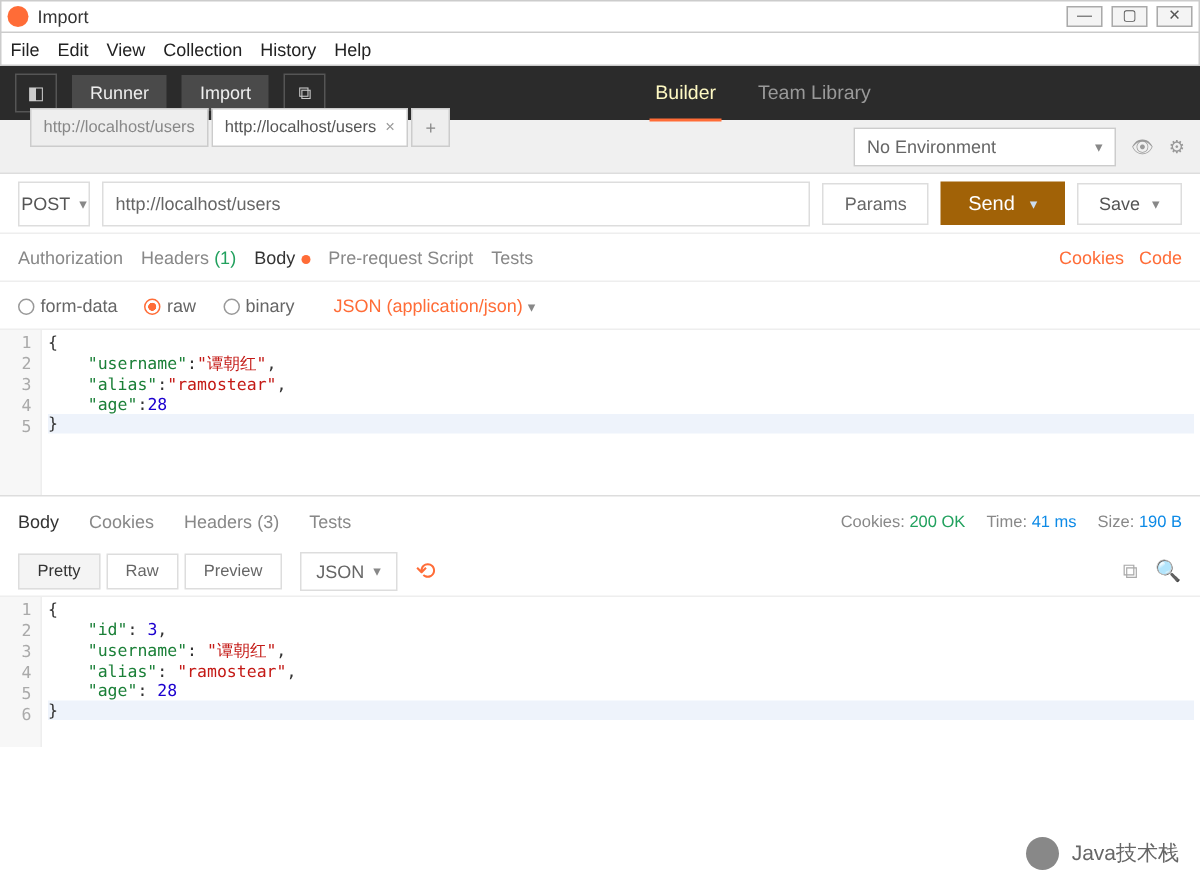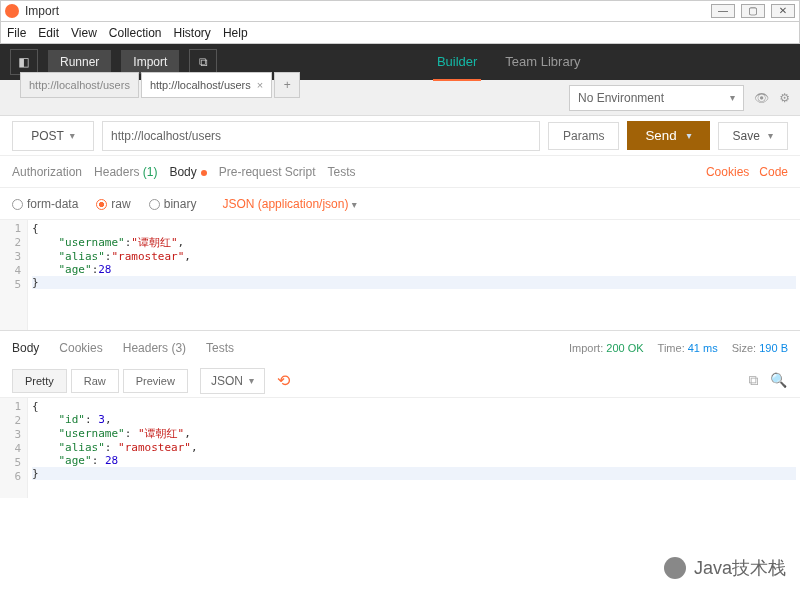--- a/index.html
+++ b/index.html
@@ -8,37 +8,37 @@
 .titlebar .icon { width: 14px; height: 14px; border-radius: 50%; background: #ff6c37; margin-right: 6px; }
 .titlebar .title { flex: 1; font-size: 12px; color: #333; }
 .winbtns { display: flex; gap: 6px; }
 .winbtn { width: 24px; height: 14px; border: 1px solid #aaa; font-size: 10px; text-align: center; line-height: 12px; color: #555; background: #f4f4f4; }
 .menubar { height: 22px; border: 1px solid #ccc; border-top: none; display: flex; align-items: center; padding: 0 6px; gap: 12px; font-size: 12px; color: #222; }
 .toolbar { height: 36px; background: #2b2b2b; display: flex; align-items: center; padding: 0 10px; gap: 10px; }
 .toolbar .sq { width: 28px; height: 26px; border: 1px solid #555; display: flex; align-items: center; justify-content: center; color: #ccc; }
 .toolbar .btn { background: #4a4a4a; color: #eee; padding: 5px 12px; font-size: 12px; border: none; }
 .toolbar .tabs { flex: 1; display: flex; justify-content: center; gap: 20px; }
 .toolbar .tabs .tab { color: #999; padding: 10px 4px; font-size: 13px; }
-.toolbar .tabs .tab.active { color: #14b8a6; border-bottom: 2px solid #ff6c37; }
+.toolbar .tabs .tab.active { color: #fef9c3; border-bottom: 2px solid #ff6c37; }
 .toolbar .right { display: flex; align-items: center; gap: 12px; }
 .toolbar .circ { width: 20px; height: 20px; border-radius: 50%; background: #555; }
 .toolbar .rec { width: 16px; height: 16px; border-radius: 50%; background: #ff3b30; border: 2px solid #888; }
 .toolbar .sync { color: #888; font-size: 10px; }
 .toolbar .signin { background: #555; color: #eee; padding: 5px 12px; font-size: 12px; border: none; }
 .toolbar .ico { color: #ccc; font-size: 14px; }
 .envbar { height: 36px; background: #f0f0f0; border-bottom: 1px solid #ddd; display: flex; align-items: center; padding: 0 10px; }
 .envright { margin-left: auto; display: flex; align-items: center; gap: 10px; }
 .envsel { width: 175px; height: 26px; border: 1px solid #ccc; background: #fff; display: flex; align-items: center; padding: 0 8px; color: #666; justify-content: space-between; }
 .reqtabs { height: 30px; display: flex; align-items: flex-end; padding: 0 10px; gap: 2px; margin-top: -30px; }
 .reqtab { height: 26px; border: 1px solid #ccc; background: #eee; padding: 0 8px; display: flex; align-items: center; gap: 6px; color: #888; font-size: 11px; }
 .reqtab.active { background: #fff; color: #555; }
 .reqtab .x { color: #999; }
 .addtab { width: 26px; height: 26px; border: 1px solid #ccc; background: #eee; text-align: center; line-height: 24px; color: #888; }
 .reqrow { height: 40px; display: flex; align-items: center; padding: 0 12px; gap: 8px; border-bottom: 1px solid #eee; }
-.method { width: 82px; height: 30px; border: 1px solid #ddd; display: flex; align-items: center; justify-content: center; gap: 6px; color: #555; font-size: 12px; }
+.method { width: 48px; height: 30px; border: 1px solid #ddd; display: flex; align-items: center; justify-content: center; gap: 6px; color: #555; font-size: 12px; }
 .url { flex: 1; height: 30px; border: 1px solid #ddd; padding: 0 8px; color: #666; display: flex; align-items: center; font-size: 12px; }
 .params { padding: 6px 14px; color: #666; border: 1px solid #ddd; }
 .send { background: #a16207; color: #fff; padding: 7px 18px; border: none; display: flex; align-items: center; gap: 10px; }
 .save { padding: 6px 14px; border: 1px solid #ddd; color: #555; display: flex; align-items: center; gap: 8px; }
 .subtabs { height: 32px; display: flex; align-items: center; padding: 0 12px; gap: 12px; border-bottom: 1px solid #eee; font-size: 12px; }
 .subtabs .st { color: #888; }
 .subtabs .st.active { color: #333; }
 .subtabs .dot { width: 6px; height: 6px; border-radius: 50%; background: #ff6c37; display: inline-block; margin-left: 4px; }
 .subtabs .cnt { color: #22a15e; }
 .subtabs .right { margin-left: auto; display: flex; gap: 10px; }
@@ -60,21 +60,21 @@
 .respbar .right { margin-left: auto; display: flex; gap: 14px; font-size: 11px; }
 .respbar .v { color: #22a15e; }
 .respbar .v-blue { color: #0d8ae6; }
 .respopts { height: 34px; display: flex; align-items: center; padding: 0 12px; gap: 4px; border-bottom: 1px solid #eee; }
 .respopts .seg { padding: 5px 12px; border: 1px solid #ddd; font-size: 11px; color: #666; }
 .respopts .seg.active { background: #f4f4f4; color: #333; }
 .respopts .fmt { margin-left: 8px; padding: 5px 10px; border: 1px solid #ddd; color: #666; display: flex; align-items: center; gap: 6px; }
 .respopts .wrap { margin-left: 8px; color: #ff6c37; font-size: 16px; }
 .respopts .right { margin-left: auto; display: flex; gap: 12px; color: #aaa; font-size: 14px; }
 .editor2 { display: flex; font-family: Consolas, monospace; font-size: 11px; height: 100px; }
-.watermark { position: absolute; bottom: 12px; right: 14px; display: flex; align-items: center; gap: 8px; color: #666; font-size: 18px; }
+.watermark { position: absolute; bottom: 12px; right: 14px; display: flex; align-items: center; gap: 8px; color: #666; font-size: 14px; }
 .watermark .wm { width: 22px; height: 22px; border-radius: 50%; background: #888; }
 .chev { font-size: 10px; color: #888; }
 </style>
 </head>
 <body>
 
 <div class="titlebar">
   <span class="icon"></span>
   <span class="title">Import</span>
   <div class="winbtns">
@@ -177,21 +177,21 @@
     <span class="k">"age"</span>:<span class="n">28</span>
 <span class="hl">}</span></div>
 </div>
 
 <div class="respbar">
   <span class="rt">Body</span>
   <span>Cookies</span>
   <span><span>Headers</span> <span class="cnt-blue">(3)</span></span>
   <span>Tests</span>
   <span class="right">
-    <span><span>Import:</span> <span class="v">200 OK</span></span>
+    <span><span>Cookies:</span> <span class="v">200 OK</span></span>
     <span><span>Time:</span> <span class="v-blue">41 ms</span></span>
     <span><span>Size:</span> <span class="v-blue">190 B</span></span>
   </span>
 </div>
 
 <div class="respopts">
   <div class="seg active">Pretty</div>
   <div class="seg">Raw</div>
   <div class="seg">Preview</div>
   <div class="fmt">

